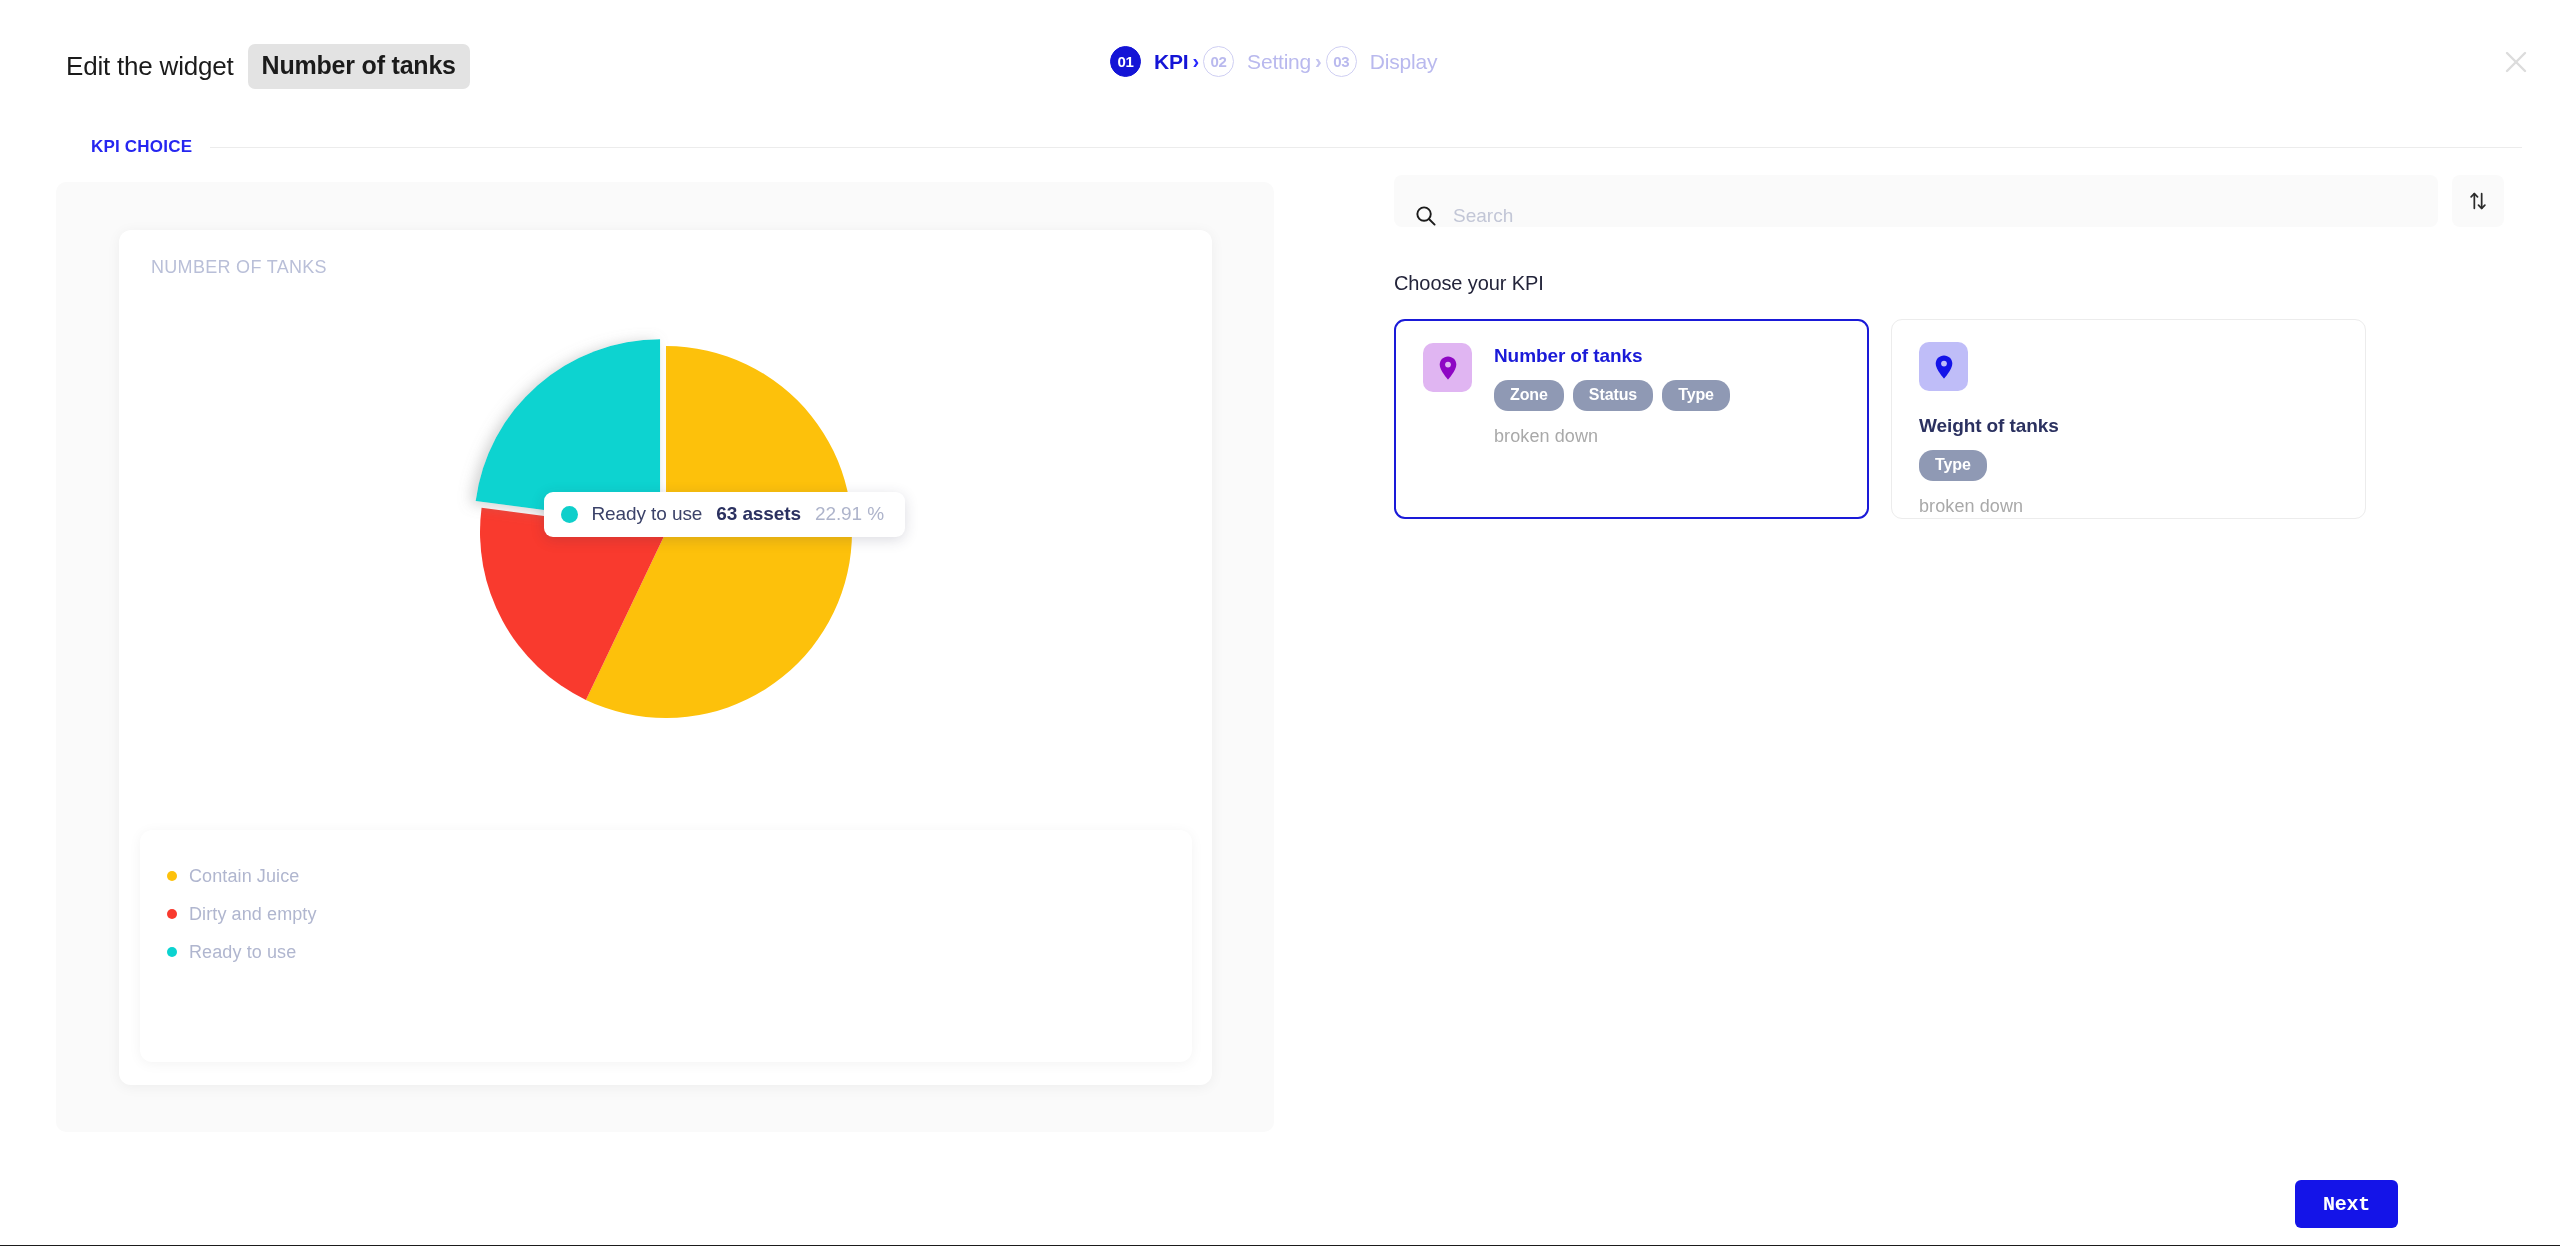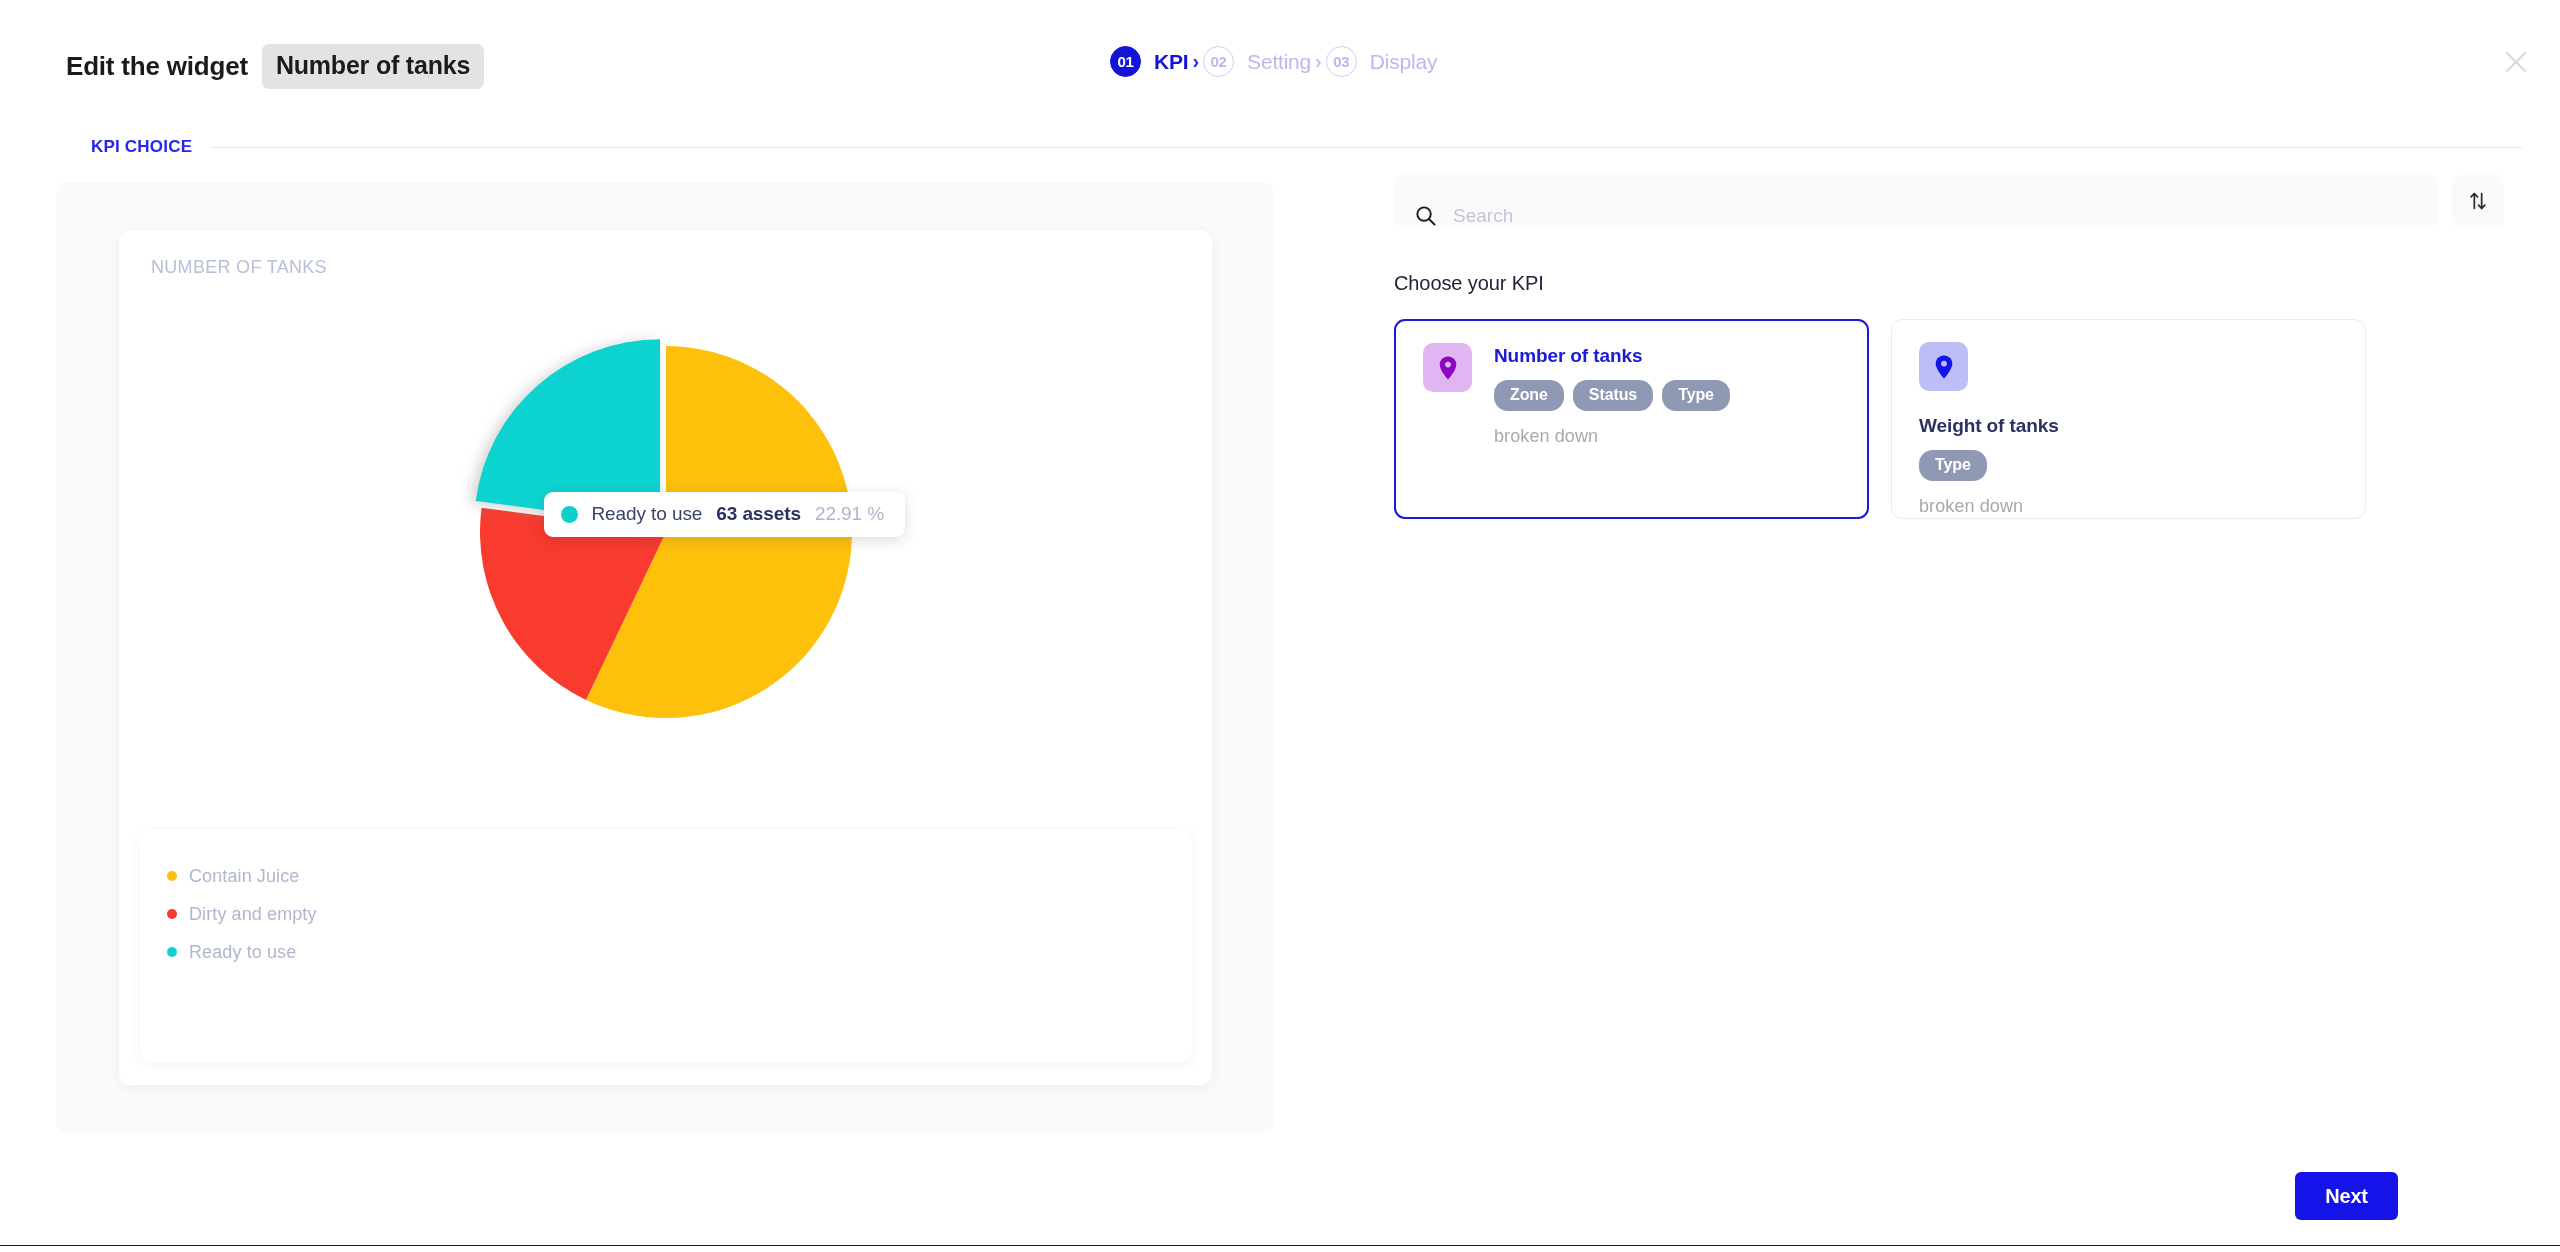--- a/index.html
+++ b/index.html
@@ -33,21 +33,21 @@
     position: absolute;
     left: 66px;
     top: 44px;
     display: flex;
     align-items: center;
     gap: 14px;
   }
 
   .header-title {
     font-size: 26px;
-    font-weight: bold;
+    font-weight: normal;
     color: #1b1b1b;
     letter-spacing: -0.2px;
     white-space: nowrap;
   }
 
   .header-chip {
     background: #e3e3e3;
     color: #1b1b1b;
     font-size: 25px;
     font-weight: bold;
@@ -420,28 +420,28 @@
     left: 0;
     bottom: 6px;
     width: 2560px;
     height: 1px;
     background: #1b1b1b;
   }
 
   .next-btn {
     position: absolute;
     right: 162px;
-    bottom: 32px;
+    bottom: 24px;
     width: 103px;
     height: 48px;
     background: #1414e8;
     color: #ffffff;
     border: none;
     border-radius: 6px;
-    font-family: Liberation Sans, sans-serif;
+    font-family: Liberation Mono, monospace;
     font-size: 20px;
     font-weight: bold;
     letter-spacing: -0.2px;
     cursor: pointer;
   }
 </style>
 </head>
 <body>
 
 <div class="app">

